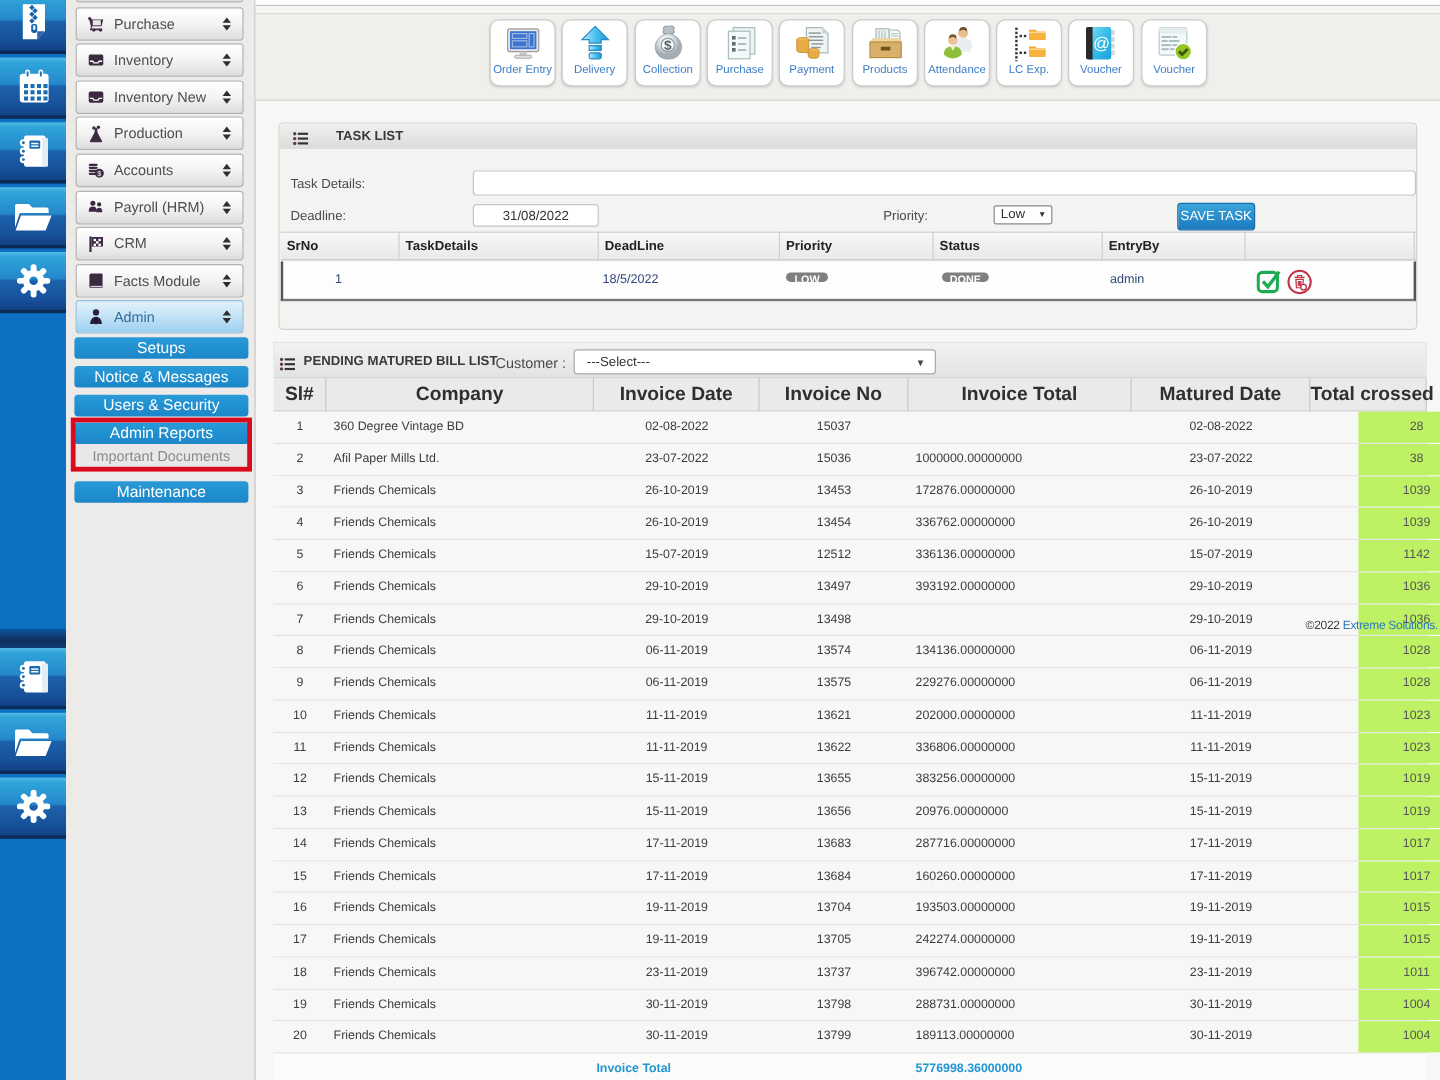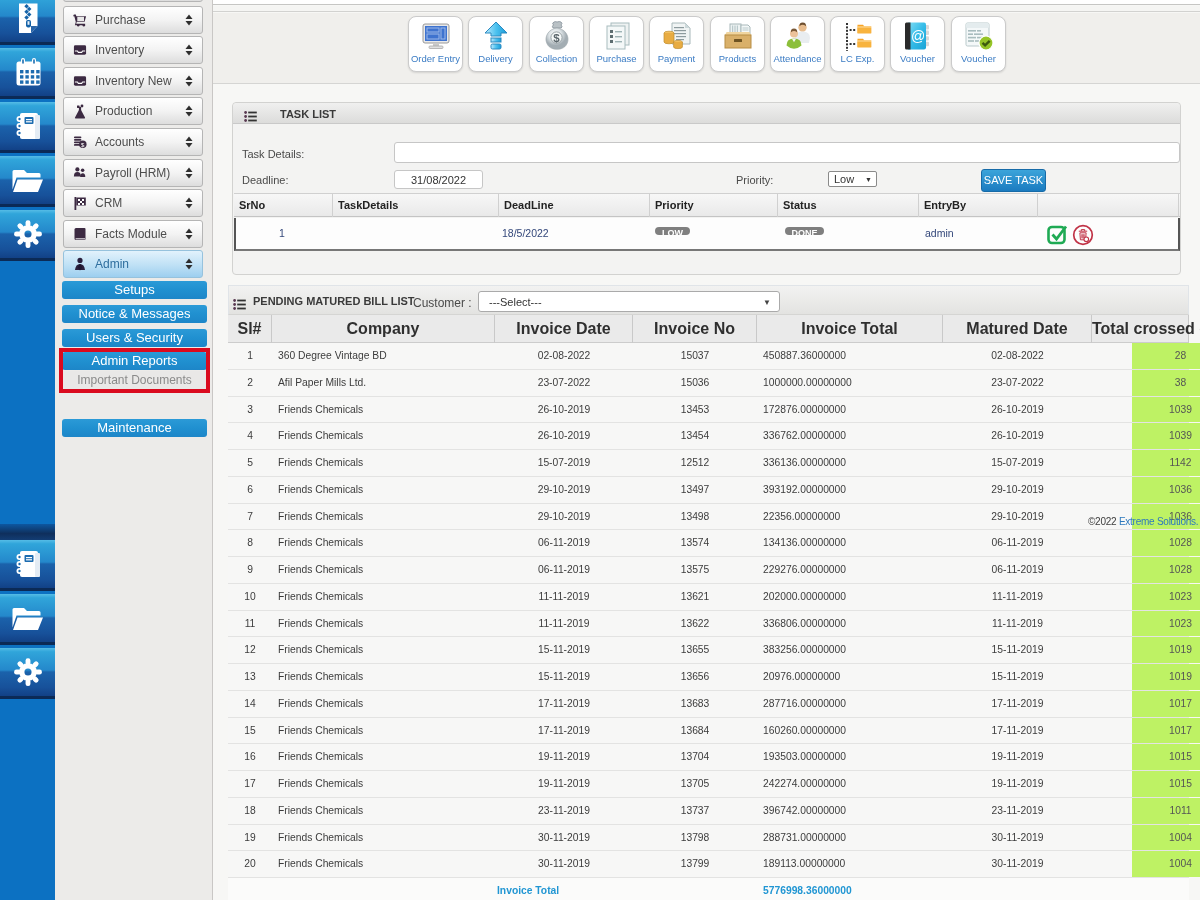--- a/index.html
+++ b/index.html
@@ -351,21 +351,21 @@
             <path d="M4 11.5 L7.5 7 H0.5z" fill="#2e2e2e"></path>
           </svg>
         </span>
       </div>
 <div class="bluebtn" style="top:281px">Setups</div>
 <div class="bluebtn" style="top:305px">Notice &amp; Messages</div>
 <div class="bluebtn" style="top:329px">Users &amp; Security</div>
 <div class="bluebtn" style="top:352px">Admin Reports</div>
 <div id="impdoc" class="abs">Important Documents</div>
 <div id="redbox" class="abs"></div>
-<div class="bluebtn" style="top:419px">Maintenance</div>
+<div class="bluebtn" style="top:401px">Maintenance</div>
     </div>
 
   <div id="main" class="abs">
     <div id="topstrip1" class="abs"></div>
     <div id="topstrip2" class="abs"></div>
     <div id="toolbar" class="abs">
         <div class="tbbtn" style="left:195px">
           <div class="ticon">
             <svg width="32" height="28" viewBox="0 0 32 28">
 <rect x="3" y="2" width="26" height="19" rx="2" fill="#e8e8e8" stroke="#9a9a9a"></rect>
@@ -582,21 +582,21 @@
             <g fill="#333">
               <rect x="4.2" y="0.6" width="8.6" height="1.8"></rect>
               <rect x="4.2" y="4.6" width="8.6" height="1.8"></rect>
               <rect x="4.2" y="8.6" width="8.6" height="1.8"></rect>
             </g>
           </svg></div>
 <div class="htitle" style="left:47px;top:5px">TASK LIST</div>
 <div class="flabel" style="left:9px;top:45px">Task Details:</div>
 <div class="tinput" style="left:161px;top:39px;width:786px;height:21px"></div>
 <div class="flabel" style="left:9px;top:71px">Deadline:</div>
-<div class="tinput" style="left:161px;top:67px;width:89px;height:19px;text-align:center;line-height:19px">31/08/2022</div>
+<div class="tinput" style="left:161px;top:67px;width:105px;height:19px;text-align:center;line-height:19px">31/08/2022</div>
 <div class="flabel" style="left:503px;top:71px">Priority:</div>
 <div class="tinput" style="left:595px;top:68px;width:49px;height:16px;line-height:15px;padding-left:5px;border-color:#8a8a8a;border-radius:2px">Low<span style="float:right;margin-right:4px;font-size:7px;color:#333">▼</span></div>
 <div id="savetask" class="abs">SAVE TASK</div>
 <div id="ttable" class="abs">
   <div class="thr abs" style="left:0;width:946px"></div>
   <div class="thcell" style="left:0px;width:99px">SrNo</div>
           <div class="thcell" style="left:99px;width:166px">TaskDetails</div>
           <div class="thcell" style="left:265px;width:151px">DeadLine</div>
           <div class="thcell" style="left:416px;width:128px">Priority</div>
           <div class="thcell" style="left:544px;width:141px">Status</div>
@@ -649,21 +649,20 @@
         <div class="phcell" style="left:267px;width:138px">Invoice Date</div>
         <div class="phcell" style="left:405px;width:124px">Invoice No</div>
         <div class="phcell" style="left:529px;width:186px">Invoice Total</div>
         <div class="phcell" style="left:715px;width:149px">Matured Date</div>
         <div class="phcell" style="left:864px;width:97px">Total crossed days</div>
         <div class="prow" style="top:28.0px">
 <div class="pc" style="left:0;width:44px;text-align:center">1</div>
 <div class="pc" style="left:50px;width:215px">360 Degree Vintage BD</div>
 <div class="pc" style="left:267px;width:138px;text-align:center">02-08-2022</div>
 <div class="pc" style="left:405px;width:124px;text-align:center">15037</div>
-<div class="pc" style="left:535px;width:180px">450887.36000000</div>
 <div class="pc" style="left:715px;width:149px;text-align:center">02-08-2022</div>
 <div class="pc yellow" style="left:864px;width:97px">28</div>
 </div>
         <div class="prow" style="top:54.8px">
 <div class="pc" style="left:0;width:44px;text-align:center">2</div>
 <div class="pc" style="left:50px;width:215px">Afil Paper Mills Ltd.</div>
 <div class="pc" style="left:267px;width:138px;text-align:center">23-07-2022</div>
 <div class="pc" style="left:405px;width:124px;text-align:center">15036</div>
 <div class="pc" style="left:535px;width:180px">1000000.00000000</div>
 <div class="pc" style="left:715px;width:149px;text-align:center">23-07-2022</div>
@@ -703,21 +702,20 @@
 <div class="pc" style="left:405px;width:124px;text-align:center">13497</div>
 <div class="pc" style="left:535px;width:180px">393192.00000000</div>
 <div class="pc" style="left:715px;width:149px;text-align:center">29-10-2019</div>
 <div class="pc yellow" style="left:864px;width:97px">1036</div>
 </div>
         <div class="prow" style="top:188.5px">
 <div class="pc" style="left:0;width:44px;text-align:center">7</div>
 <div class="pc" style="left:50px;width:215px">Friends Chemicals</div>
 <div class="pc" style="left:267px;width:138px;text-align:center">29-10-2019</div>
 <div class="pc" style="left:405px;width:124px;text-align:center">13498</div>
-<div class="pc" style="left:535px;width:180px">22356.00000000</div>
 <div class="pc" style="left:715px;width:149px;text-align:center">29-10-2019</div>
 <div class="pc yellow" style="left:864px;width:97px">1036</div>
 </div>
         <div class="prow" style="top:215.2px">
 <div class="pc" style="left:0;width:44px;text-align:center">8</div>
 <div class="pc" style="left:50px;width:215px">Friends Chemicals</div>
 <div class="pc" style="left:267px;width:138px;text-align:center">06-11-2019</div>
 <div class="pc" style="left:405px;width:124px;text-align:center">13574</div>
 <div class="pc" style="left:535px;width:180px">134136.00000000</div>
 <div class="pc" style="left:715px;width:149px;text-align:center">06-11-2019</div>

